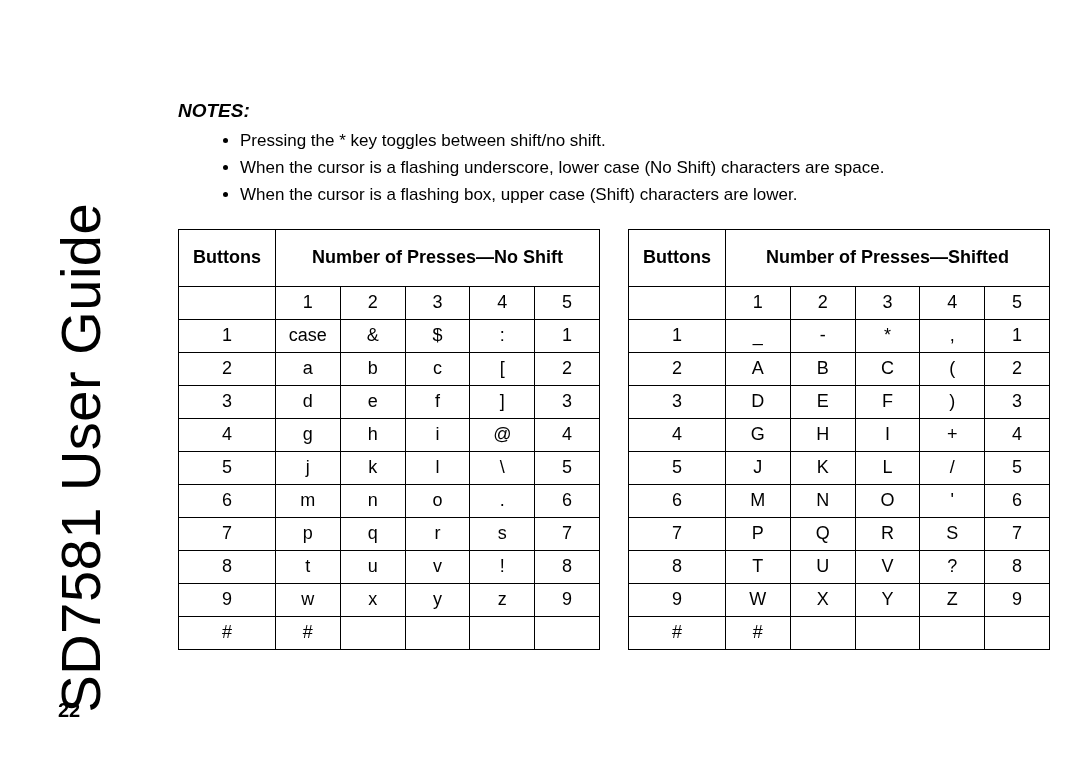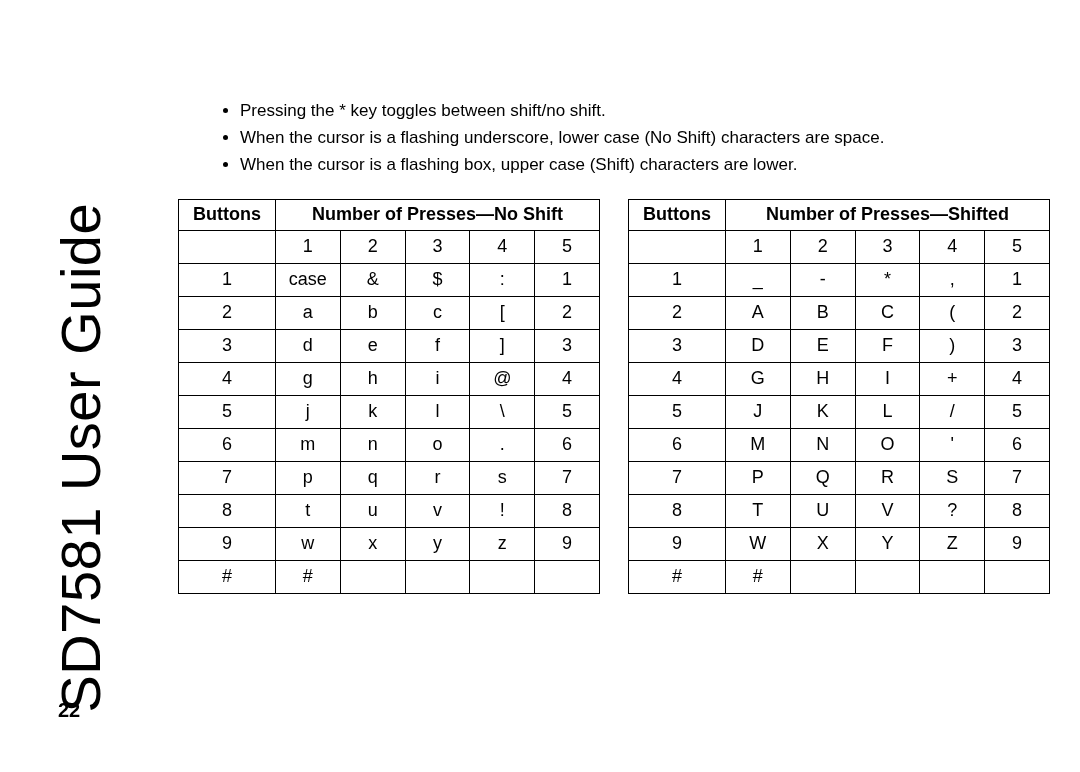--- a/index.html
+++ b/index.html
@@ -61,21 +61,21 @@
   th, td {
     border: 1.5px solid #000;
     text-align: center;
     vertical-align: middle;
     font-size: 18px;
     height: 30px;
   }
   th {
     font-weight: 700;
     font-size: 18px;
-    padding: 0 6px;
+    padding: 13px 6px;
   }
   .col-btn { width: 84px; }
   .col-p   { width: 62px; }
   .col-p1  { width: 62px; }
   .page-num {
     position: absolute;
     left: 58px;
     bottom: 50px;
     font-weight: 700;
     font-size: 20px;
@@ -83,20 +83,21 @@
 </style>
 </head>
 <body>
 
 <div class="page">
 
   <div class="sidebar-title">SD7581 User Guide</div>
 
   <div class="content">
 
+    <div class="notes-heading">NOTES:</div>
 
     <ul class="notes-list">
       <li>Pressing the * key toggles between shift/no shift.</li>
       <li>When the cursor is a flashing underscore, lower case (No Shift) characters are space.</li>
       <li>When the cursor is a flashing box, upper case (Shift) characters are lower.</li>
     </ul>
 
     <div class="tables">
 
       <table>

